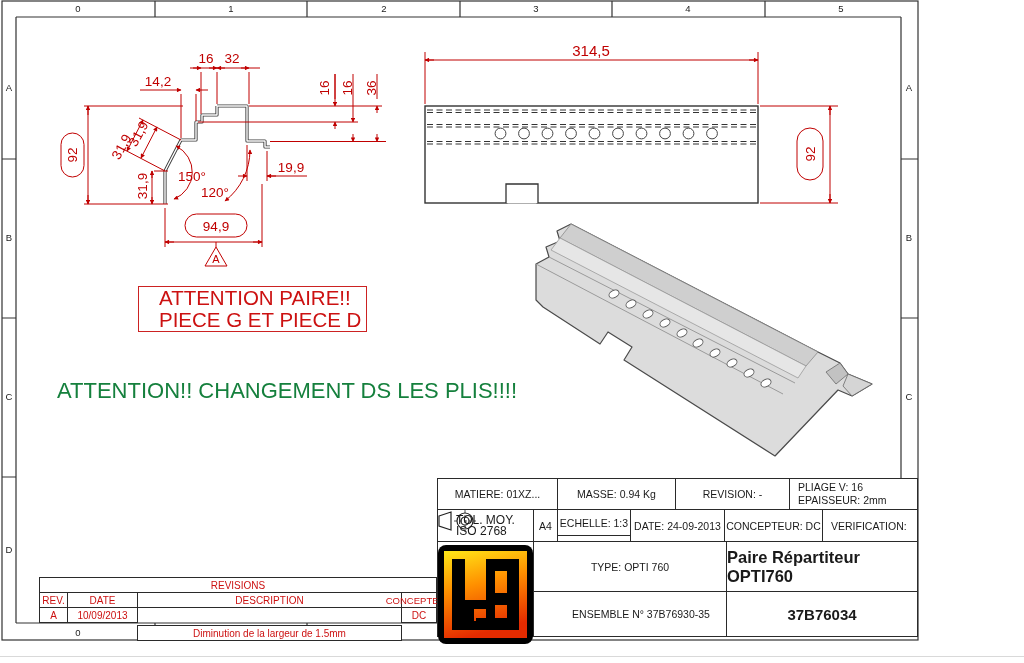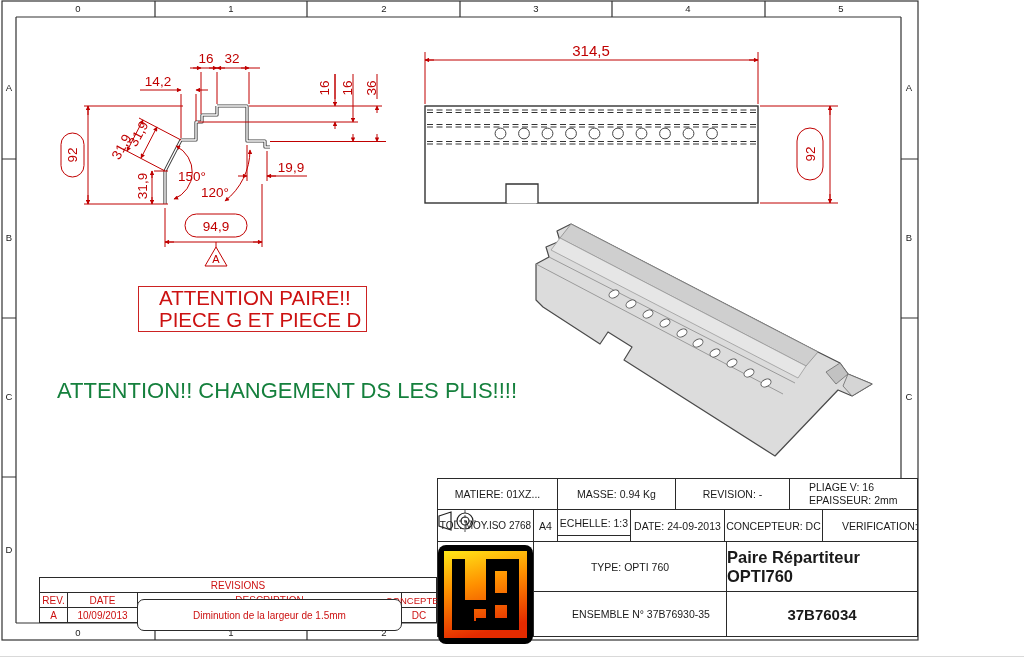--- a/index.html
+++ b/index.html
@@ -8,21 +8,21 @@
   svg{position:absolute;left:0;top:0;}
   svg text{font-family:"Liberation Sans",sans-serif;}
   .dim{fill:#c00000;font-size:13.5px;text-anchor:middle;}
   .dimbig{fill:#c00000;font-size:15px;text-anchor:middle;}
   .frlabel{fill:#222;font-size:9.5px;text-anchor:middle;}
   .redline{stroke:#c00000;stroke-width:1;fill:none;}
   .blkline{stroke:#333;stroke-width:1.2;fill:none;}
   .overlay{position:absolute;box-sizing:border-box;}
   .cell{position:absolute;box-sizing:border-box;border:1px solid #2a2a2a;background:#fff;
         display:flex;align-items:center;justify-content:center;font-size:10.5px;color:#1a1a1a;}
-  .cell.left{justify-content:flex-start;padding-left:19px;}
+  .cell.left{justify-content:flex-start;padding-left:8px;}
   .titre{font-weight:bold;font-size:16.5px;}
   .numero{font-weight:bold;font-size:15px;}
   .rev-cell{position:absolute;box-sizing:border-box;border:1px solid #2a2a2a;background:#fff;
         display:flex;align-items:center;justify-content:center;font-size:10px;color:#cc1111;}
   #att-box{position:absolute;left:138px;top:286px;width:229px;height:46px;border:1px solid #cc2222;
         color:#cc1111;font-size:20.5px;line-height:22px;padding-left:20px;box-sizing:border-box;white-space:nowrap;}
   #att-folds{position:absolute;left:57px;top:378px;width:520px;color:#15803d;font-size:22px;white-space:nowrap;}
   #logo-box{position:absolute;left:438px;top:545px;width:95px;height:99px;}
   #bottom-edge{position:absolute;left:0;top:656px;width:1024px;height:1px;background:#d9d9d9;}
 </style>
@@ -206,35 +206,35 @@
 <div id="att-folds">ATTENTION!! CHANGEMENT DS LES PLIS!!!!</div>
 
 <div class="overlay" style="left:39px;top:577px;width:398px;height:46px;">
   <div class="rev-cell" style="left:0;top:0;width:398px;height:16px;">REVISIONS</div>
   <div class="rev-cell" style="left:0;top:15px;width:29px;height:16px;">REV.</div>
   <div class="rev-cell" style="left:28px;top:15px;width:71px;height:16px;">DATE</div>
   <div class="rev-cell" style="left:98px;top:15px;width:265px;height:16px;">DESCRIPTION</div>
   <div class="rev-cell" style="left:362px;top:15px;width:36px;height:16px;font-size:9.5px;">CONCEPTEUR</div>
   <div class="rev-cell" style="left:0;top:30px;width:29px;height:16px;">A</div>
   <div class="rev-cell" style="left:28px;top:30px;width:71px;height:16px;">10/09/2013</div>
-  <div class="rev-cell" style="left:98px;top:22px;width:265px;height:32px;border-radius:7px;">Diminution de la largeur de 1.5mm</div>
+  <div class="rev-cell" style="left:98px;top:48px;width:265px;height:16px;">Diminution de la largeur de 1.5mm</div>
   <div class="rev-cell" style="left:362px;top:30px;width:36px;height:16px;">DC</div>
 </div>
 
 <div class="overlay" style="left:437px;top:478px;width:481px;height:159px;">
   <div class="cell" style="left:0;top:0;width:121px;height:32px;">MATIERE:  01XZ...</div>
   <div class="cell" style="left:120px;top:0;width:119px;height:32px;">MASSE: 0.94 Kg</div>
   <div class="cell" style="left:238px;top:0;width:115px;height:32px;">REVISION: -</div>
   <div class="cell left" style="left:352px;top:0;width:129px;height:32px;flex-direction:column;align-items:flex-start;justify-content:center;line-height:13px;">
     <span>PLIAGE V: 16</span>
     <span>EPAISSEUR: 2mm</span>
   </div>
 
   <div class="cell" style="left:0;top:31px;width:97px;height:33px;gap:4px;">
-    <span style="display:flex;flex-direction:row;align-items:flex-start;line-height:11px;font-size:10px;">
+    <span style="display:flex;flex-direction:column;align-items:flex-start;line-height:11px;font-size:12px;">
       <span>TOL. MOY.</span>
       <span>ISO 2768</span>
     </span>
     <svg width="38" height="22" viewBox="0 0 38 22">
       <polygon points="1,6 13,2 13,20 1,16" fill="none" stroke="#222" stroke-width="1.2"></polygon>
       <circle cx="27" cy="11" r="8" fill="none" stroke="#222" stroke-width="1.2"></circle>
       <circle cx="27" cy="11" r="4" fill="none" stroke="#222" stroke-width="1.2"></circle>
       <path d="M16,11 H38 M27,0 V22" stroke="#222" stroke-width="0.8" stroke-dasharray="3,2" fill="none"></path>
     </svg>
   </div>

